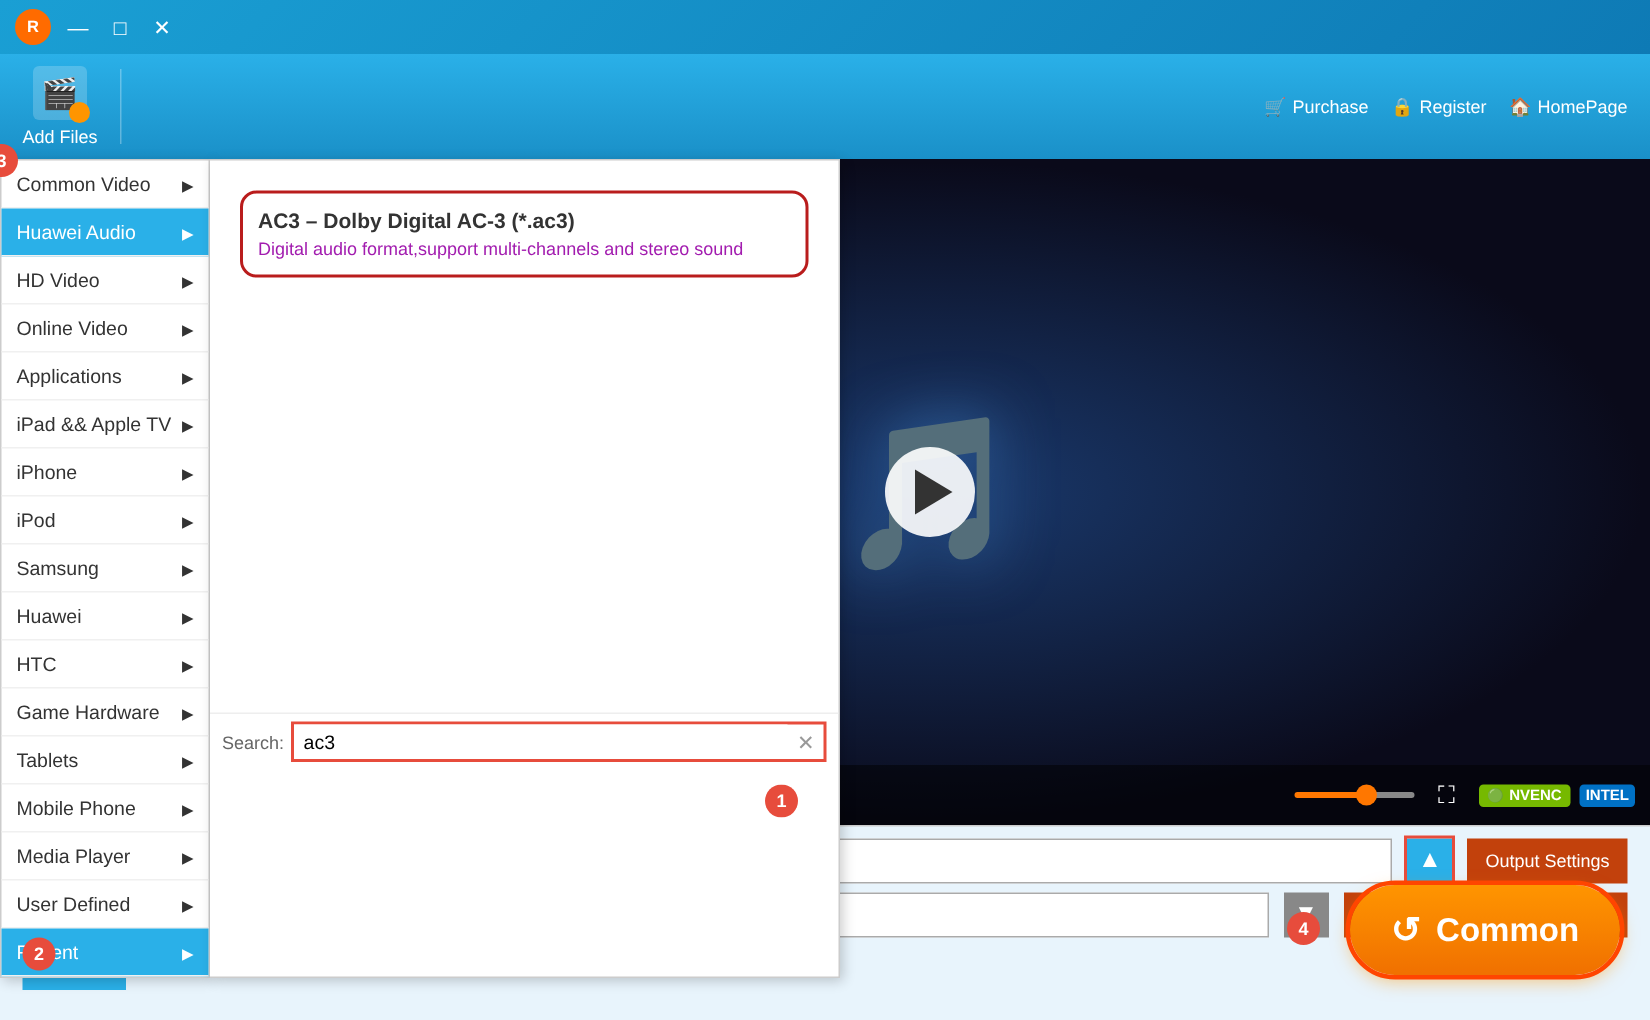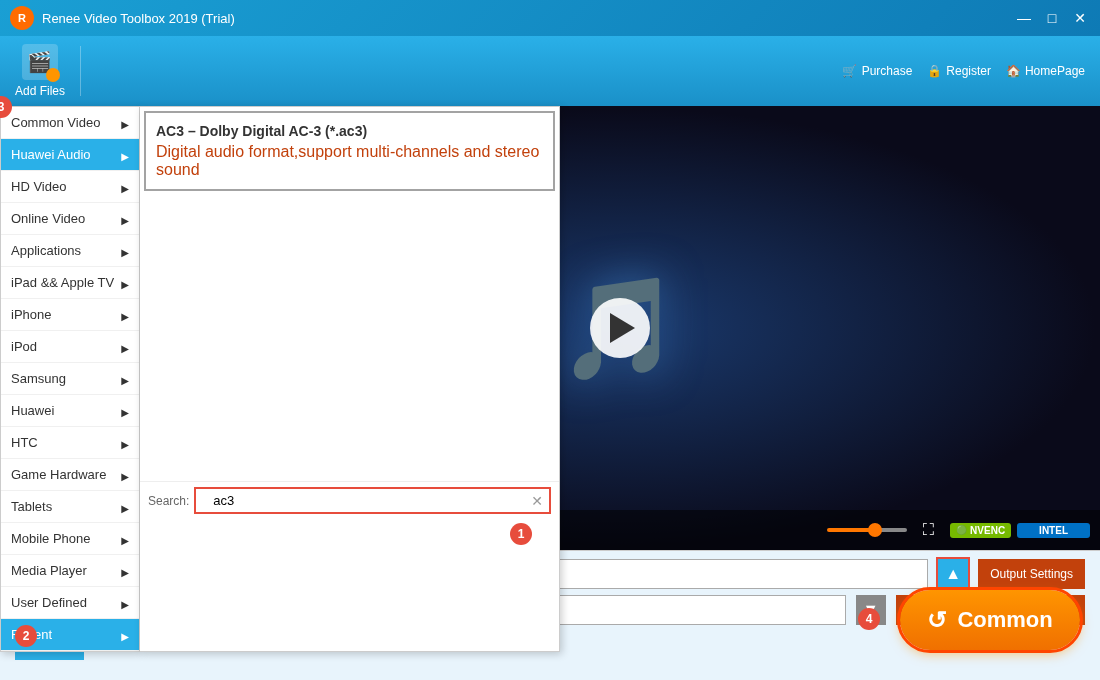--- a/index.html
+++ b/index.html
@@ -153,21 +153,21 @@
     }
     .nvenc-badge {
       background: #76b900; color: white;
       font-size: 10px; font-weight: bold;
       padding: 2px 6px; border-radius: 3px;
       display: flex; align-items: center; gap: 3px;
     }
     .intel-badge {
       background: #0071c5; color: white;
       font-size: 10px; font-weight: bold;
-      padding: 2px 22px; border-radius: 3px;
+      padding: 2px 4px; border-radius: 3px;
     }
 
     
     .bottom-panel {
       height: 130px;
       background: #e8f4fc;
       border-top: 1px solid #ccc;
       padding: 8px 15px;
       position: relative;
     }
@@ -242,42 +242,42 @@
     .menu-item.recent-item { background: #2ab0e8; color: white; }
 
     .menu-right {
       width: 420px;
       background: white;
       border: 1px solid #ccc;
       box-shadow: 2px 2px 8px rgba(0,0,0,0.2);
       border-left: none;
     }
     .selected-format-box {
-      border: 2px solid #a3a3a3;
-      margin: 4px;
+      border: 2px solid #b91c1c;
+      margin: 20px;
       padding: 10px;
-      border-radius: 0;
+      border-radius: 11px;
     }
     .selected-format-title { font-size: 14px; font-weight: bold; color: #333; }
-    .selected-format-desc { font-size: 16px; color: #c2410c; margin-top: 4px; }
+    .selected-format-desc { font-size: 12px; color: #a21caf; margin-top: 4px; }
 
     .search-bar {
       display: flex; align-items: center;
       padding: 5px 8px;
       border-top: 1px solid #eee;
     }
     .search-label { font-size: 12px; color: #666; margin-right: 5px; }
     .search-input-wrapper {
       flex: 1; display: flex; align-items: center;
       border: 2px solid #e74c3c;
       position: relative;
     }
     .search-input {
       flex: 1; border: none; outline: none;
-      padding: 4px 6px; font-size: 13px; margin-left: 11px;
+      padding: 4px 6px; font-size: 13px;
     }
     .search-clear {
       padding: 0 6px; cursor: pointer; color: #999; font-size: 14px;
     }
 
     
     .marker {
       position: absolute;
       width: 22px; height: 22px;
       background: #e74c3c; color: white;
@@ -305,21 +305,20 @@
       height: calc(680px - 36px - 70px - 130px);
     }
   </style>
 </head>
 <body>
 
 <div class="title-bar">
   <div class="title-bar-logo">
     <span>R</span>
   </div>
-  <span class="title-bar-title">Renee Video Toolbox 2019 (Trial)</span>
   <div class="title-bar-controls">
     <button class="title-bar-btn">—</button>
     <button class="title-bar-btn">□</button>
     <button class="title-bar-btn">✕</button>
   </div>
 </div>
 
 <div class="toolbar">
   <div class="add-files-btn">
     <div class="add-files-icon">

